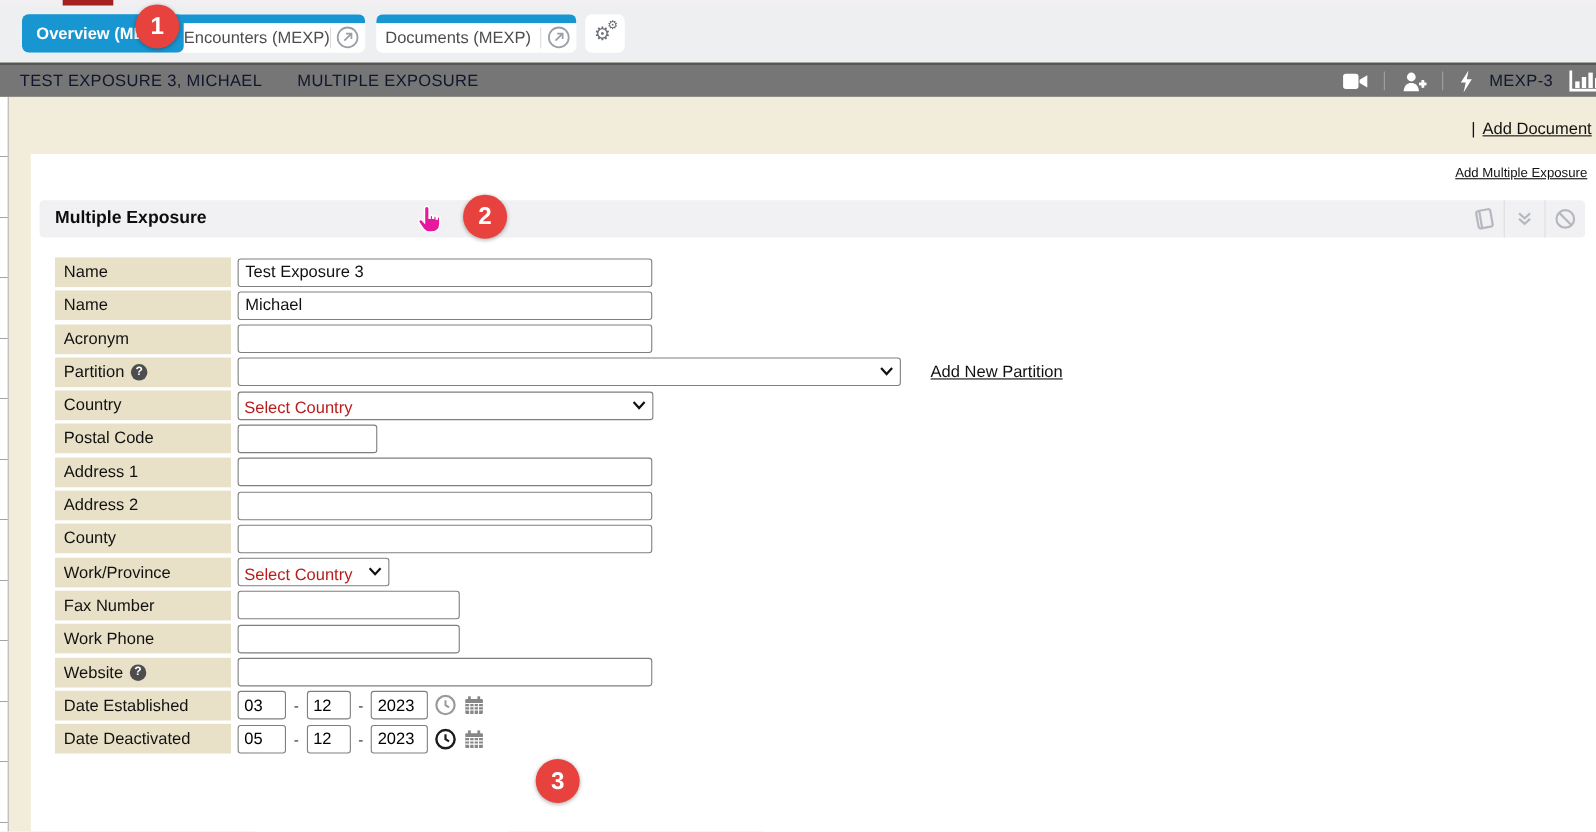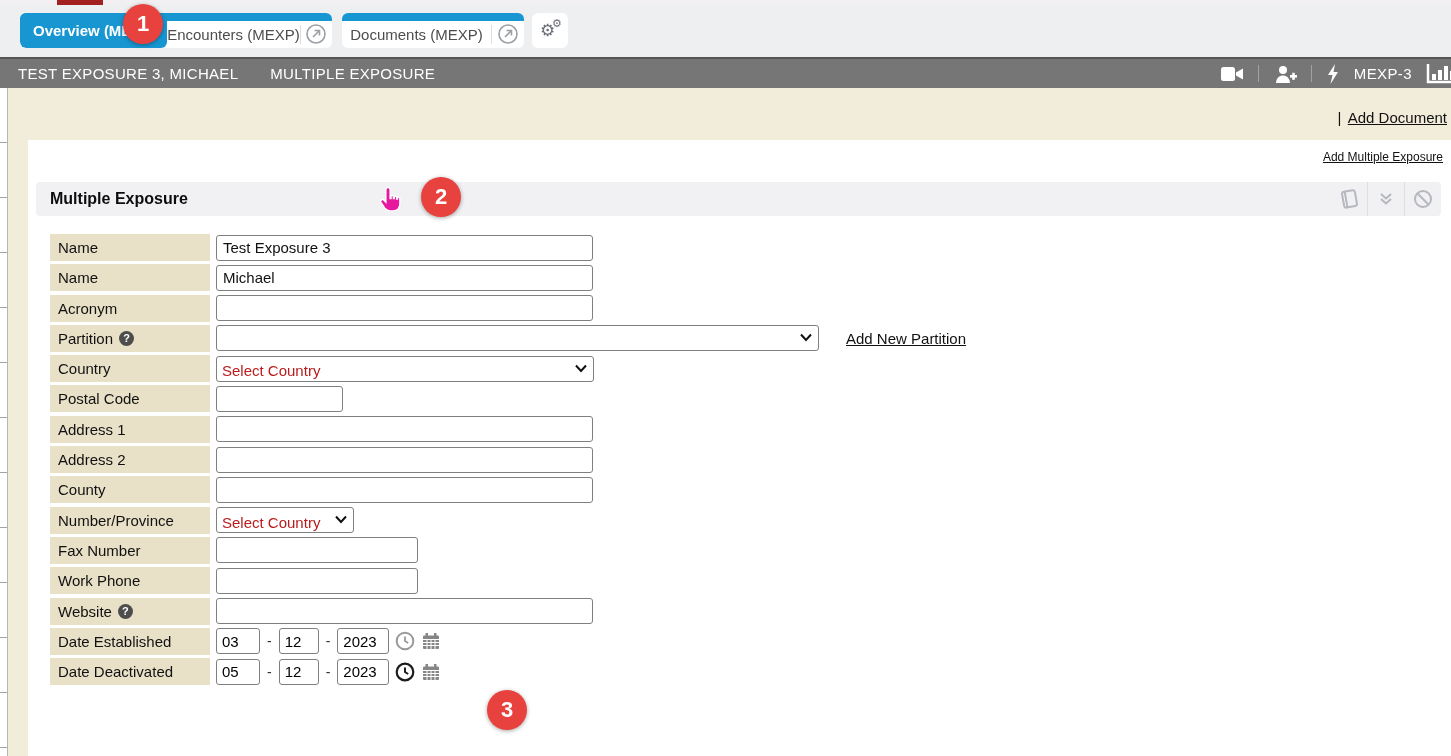--- a/index.html
+++ b/index.html
@@ -22,21 +22,21 @@
     color:#4d4d4d; font-size:15px; cursor:pointer; white-space:nowrap; }
   .tab-vdiv { width:1px; margin-top:12px; height:19px; background:#dcdee1; }
   .ext-btn { width:32px; display:flex; align-items:center; justify-content:center; padding-top:7px; cursor:pointer; }
   .gear-btn { position:absolute; left:532px; top:8px; width:36px; height:35px; background:#fff; border:none;
     border-radius:6px; cursor:pointer; color:#6a6f76; }
   .gear-big { position:absolute; left:8px; top:9px; font-size:17px; line-height:17px; }
   .gear-small { position:absolute; left:20px; top:5px; font-size:11px; line-height:11px; }
 
   
   .titlebar { position:absolute; top:57px; left:0; right:0; height:31px; background:#767676; border-top:2px solid #555;
-    color:#ffffff; display:flex; align-items:center; z-index:4; }
+    color:#0f172a; display:flex; align-items:center; z-index:4; }
   .tb-patient { margin-left:18px; font-size:15px; letter-spacing:.3px; }
   .tb-context { margin-left:32px; font-size:15px; letter-spacing:.3px; }
   .tb-right { position:absolute; right:0; top:0; bottom:0; display:flex; align-items:center; gap:14px; padding-right:0; }
   .tb-vd { width:1px; height:17px; background:#a2a2a2; }
   .tb-id { font-size:15px; letter-spacing:.4px; }
   .tb-icon { display:flex; align-items:center; cursor:pointer; }
   .tb-chart { margin-right:-5px; }
 
   
   .ruler { position:absolute; left:0; top:88px; bottom:0; width:8px; z-index:3;
@@ -299,21 +299,21 @@
           <span>County</span>
         </div>
       <div class="ctl">
           <input class="in w377" value="" style="">
         </div>
     </div>
 
 
     <div class="row">
       <div class="lbl">
-          <span>Number/Province</span>
+          <span>Work/Province</span>
         </div>
       <div class="ctl">
         <span class="selwrap sw138"><select><option>Select Country</option></select>
           <svg class="chev" width="12" height="9" viewBox="0 0 12 9">
               <path d="M1 1.5 L6 7 L11 1.5" fill="none" stroke="#111" stroke-width="2"></path>
             </svg></span>
       </div>
     </div>
 
     <div class="row">

